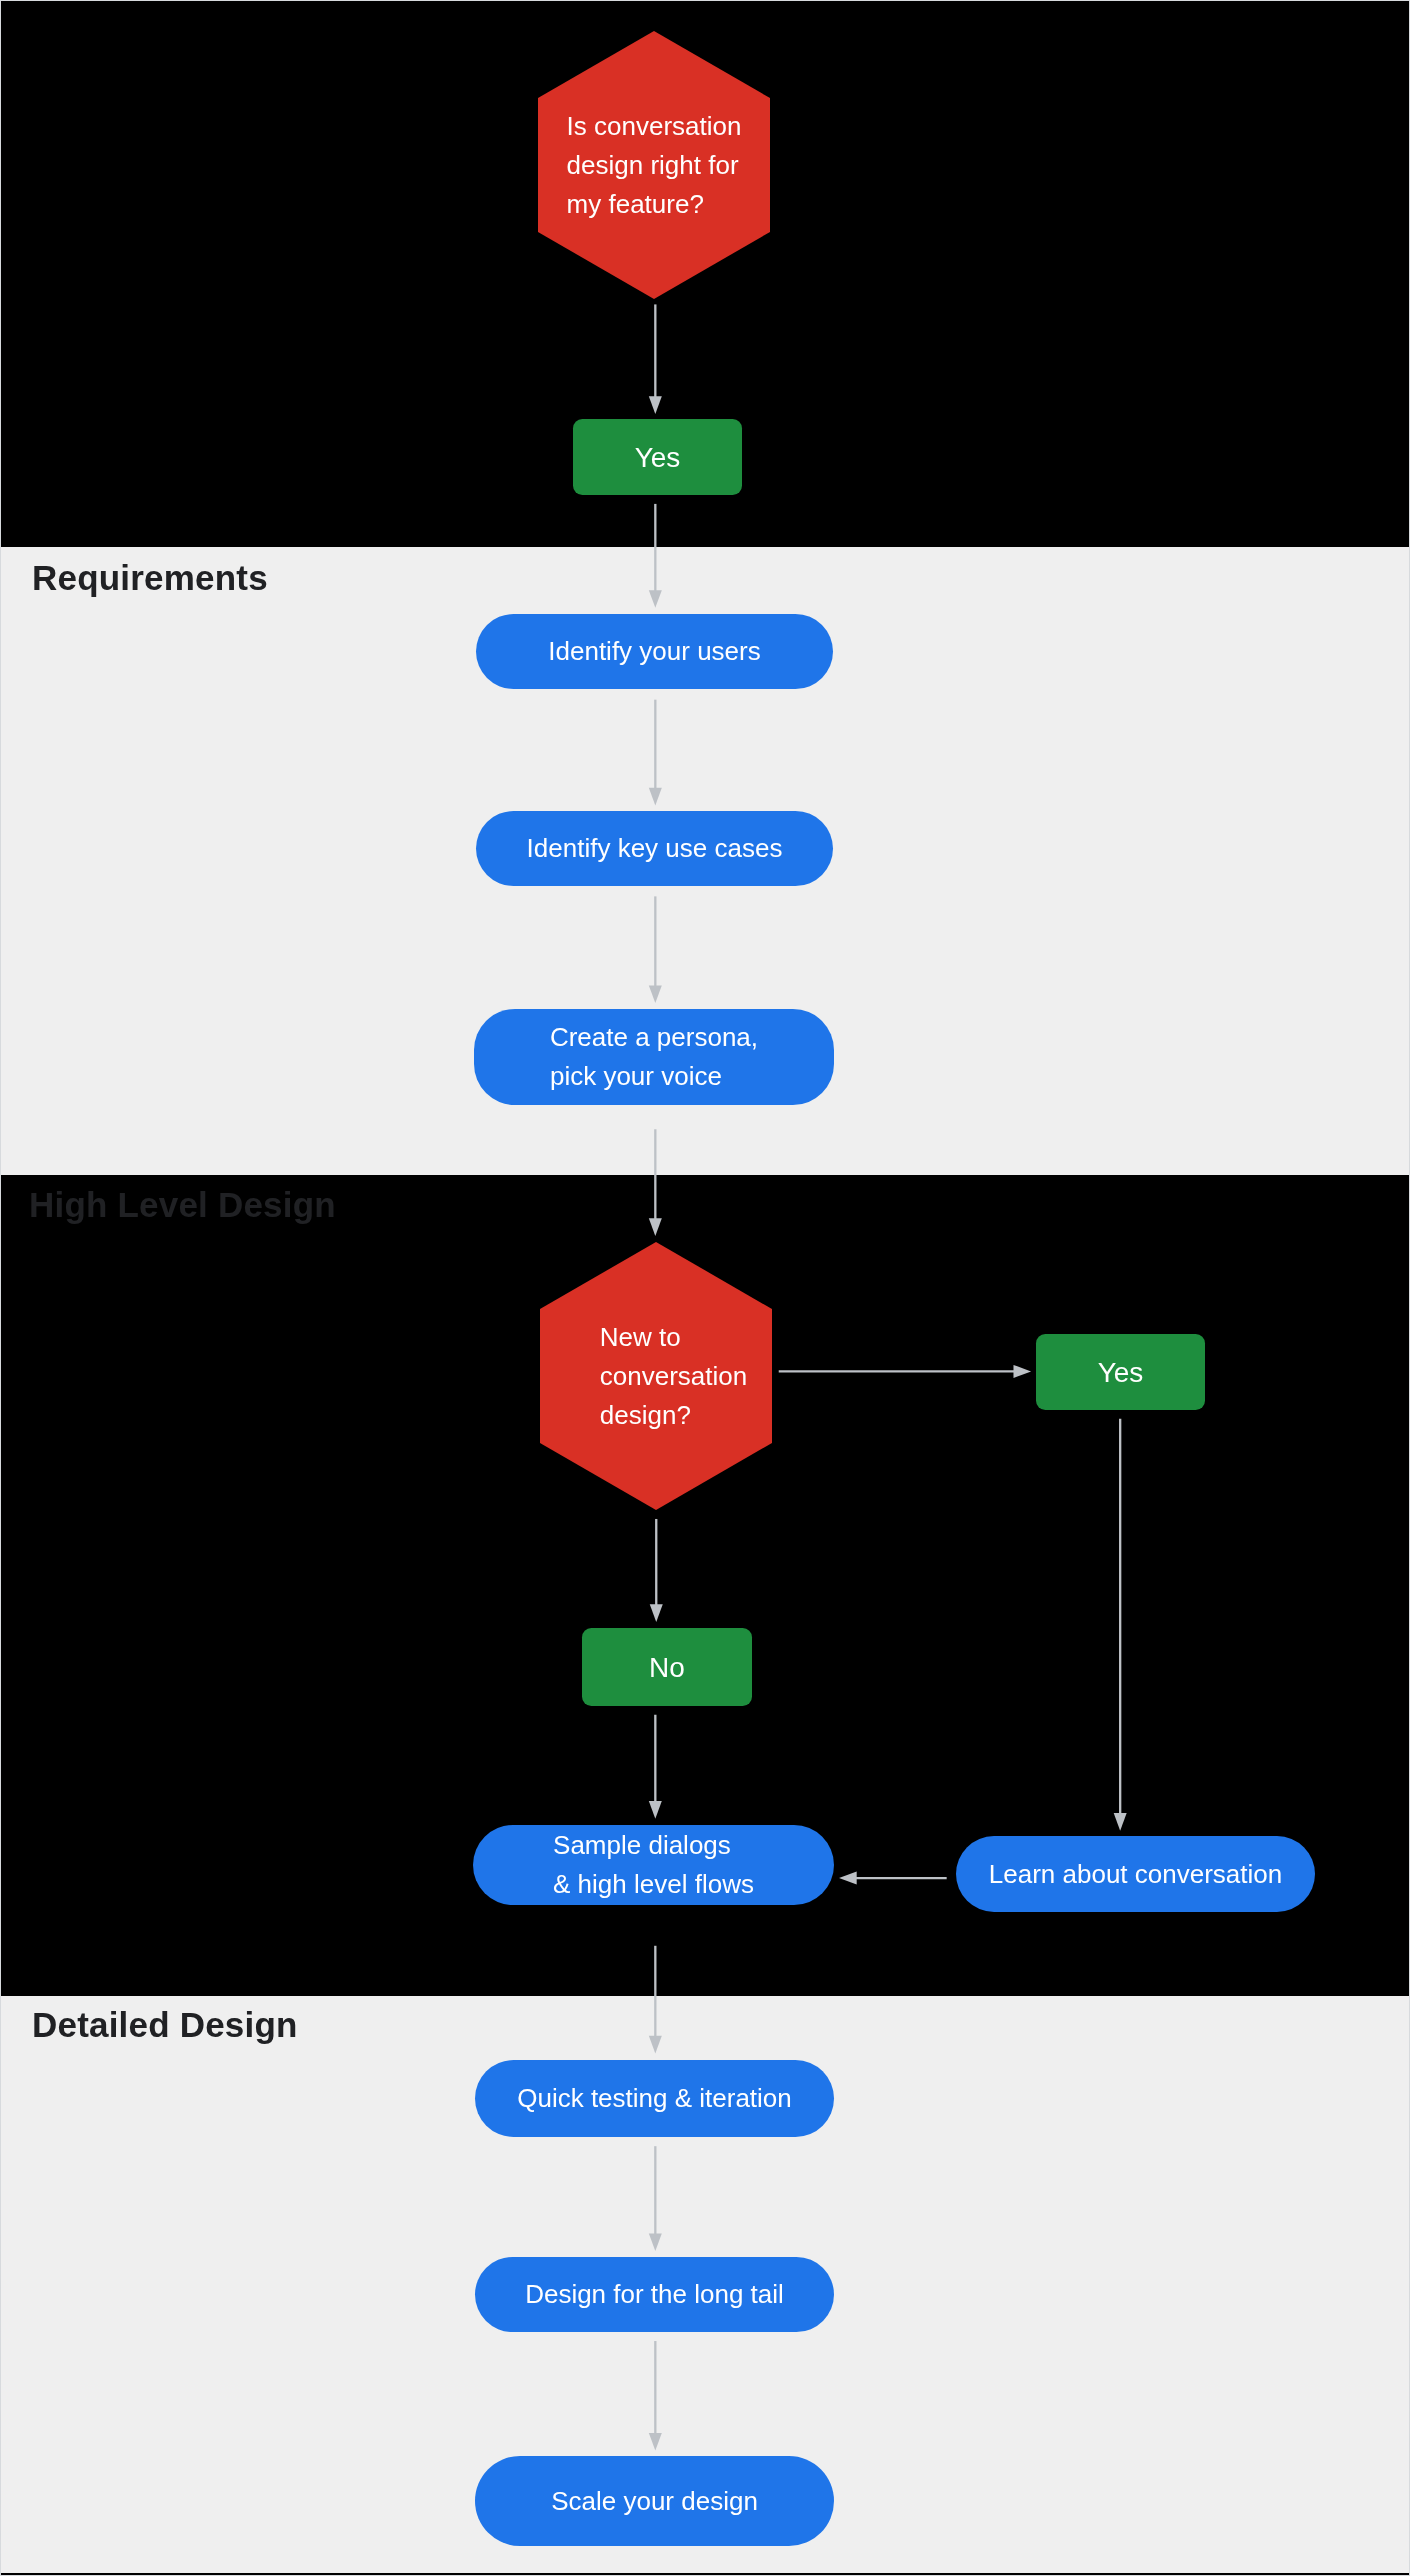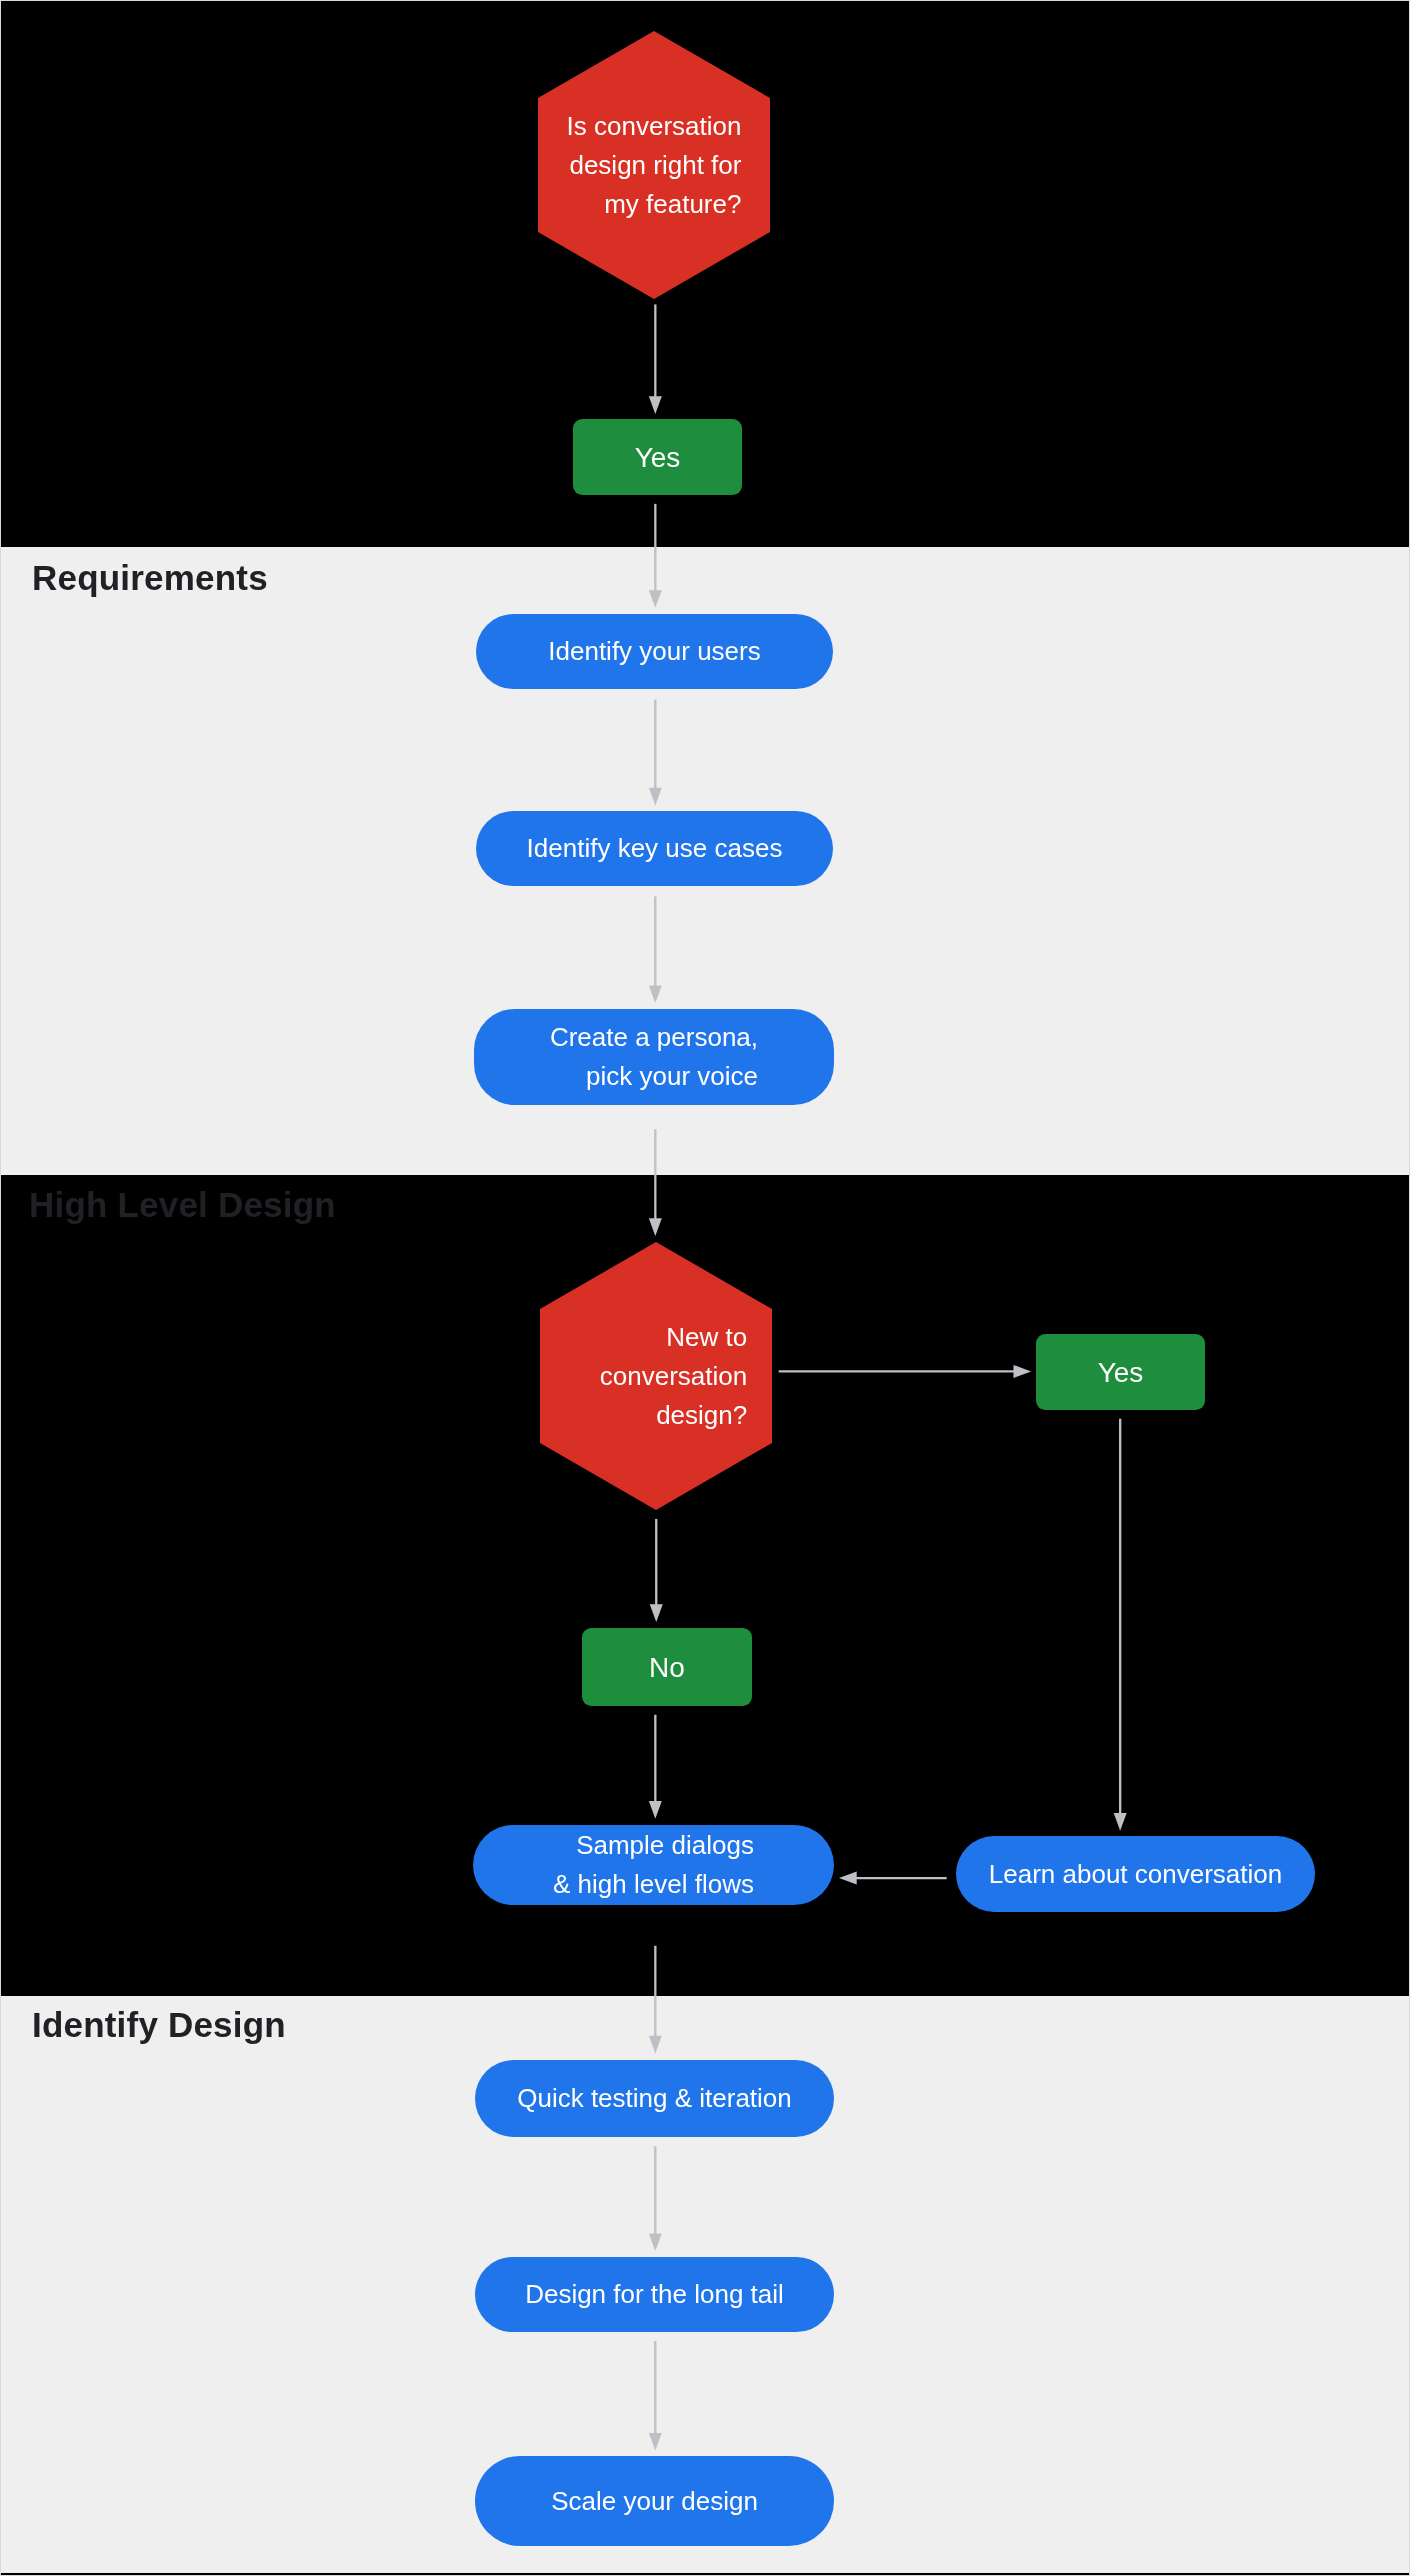--- a/index.html
+++ b/index.html
@@ -27,21 +27,21 @@
     color: var(--section-label, #202124);
     letter-spacing: 0.2px;
     white-space: nowrap;
   }
 
   .node {
     position: absolute;
     display: flex;
     align-items: center;
     justify-content: center;
-    text-align: right;
+    text-align: left;
     color: #ffffff;
   }
   .node-label {
     font-size: 26px;
     line-height: 39px;
     white-space: pre-line;
     color: #ffffff;
   }
 
   .hex {
@@ -78,21 +78,21 @@
 <div class="screenshot">
   <div class="canvas">
 
     <div class="section dark" style="top:0;    height:546px;"></div>
     <div class="section light" style="top:546px;  height:628px;"></div>
     <div class="section dark" style="top:1174px; height:821px;"></div>
     <div class="section light" style="top:1995px; height:577px;"></div>
 
     <div class="section-label" style="left:31px; top:557px;">Requirements</div>
     <div class="section-label" style="left:28px; top:1184px;">High Level Design</div>
-    <div class="section-label" style="left:31px; top:2004px;">Identify Design</div>
+    <div class="section-label" style="left:31px; top:2004px;">Detailed Design</div>
 
     <svg class="connectors" width="1407" height="2572" viewBox="0 0 1516 2772">
 
       <g>
           <line x1="705" y1="327" x2="705" y2="431"></line>
           <polygon points="698,426 712,426 705,445"></polygon>
         </g>
 
       <g>
           <line x1="705" y1="542" x2="705" y2="640"></line>

